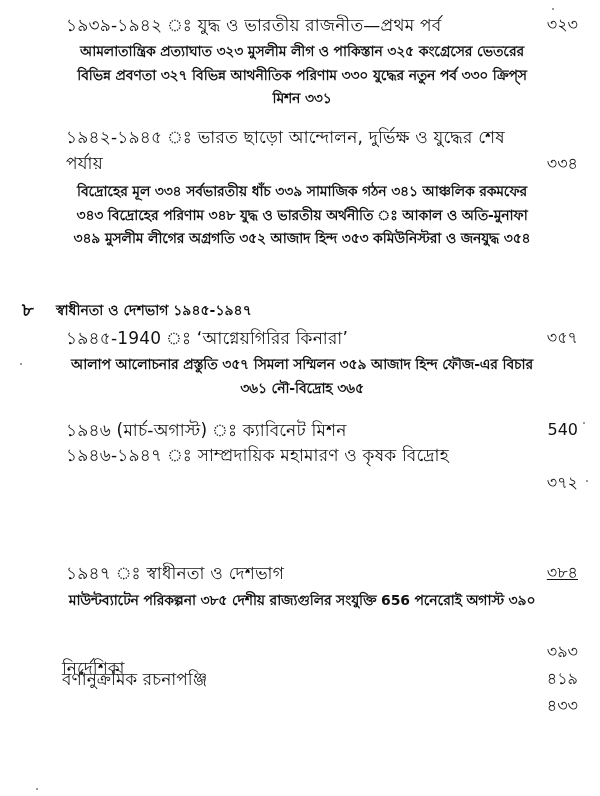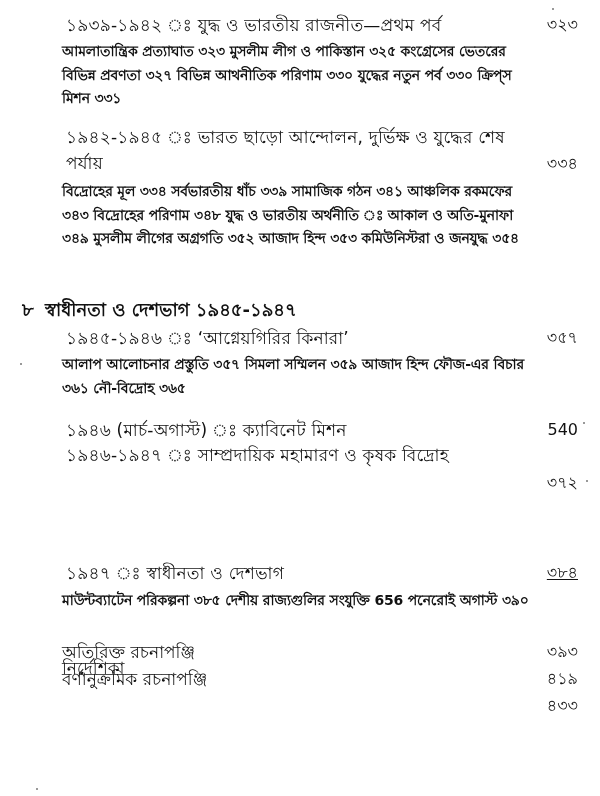--- a/index.html
+++ b/index.html
@@ -44,32 +44,33 @@
       margin-left: 16px;
     }
     .desc {
       position: absolute;
       left: 62px;
       width: 480px;
       font-size: 14px;
       line-height: 23.5px;
       font-weight: bold;
       letter-spacing: -0.2px;
+      text-align: center;
     }
     .section-num {
       position: absolute;
       left: 22px;
       font-size: 18px;
       line-height: 26px;
       font-weight: bold;
     }
     .section-title {
       position: absolute;
-      left: 45px;
-      font-size: 18px;
+      left: 56px;
+      font-size: 14px;
       line-height: 26px;
       font-weight: bold;
     }
     .backmatter {
       position: absolute;
       left: 62px;
       font-size: 17px;
       line-height: 26px;
     }
     .speck {
@@ -93,42 +94,41 @@
   <div class="heading" style="top:124px;">
     <span class="title" style="width:470px;">১৯৪২-১৯৪৫ ঃ ভারত ছাড়ো আন্দোলন, দুর্ভিক্ষ ও যুদ্ধের শেষ পর্যায়</span>
   </div>
   <div class="pageno" style="top:151px;">৩৩৪</div>
   <div class="desc" style="top:180px;">বিদ্রোহের মূল ৩৩৪ সর্বভারতীয় ধাঁচ ৩৩৯ সামাজিক গঠন ৩৪১ আঞ্চলিক রকমফের ৩৪৩ বিদ্রোহের পরিণাম ৩৪৮ যুদ্ধ ও ভারতীয় অর্থনীতি ঃ আকাল ও অতি-মুনাফা ৩৪৯ মুসলীম লীগের অগ্রগতি ৩৫২ আজাদ হিন্দ ৩৫৩ কমিউনিস্টরা ও জনযুদ্ধ ৩৫৪</div>
 
   <div class="section-num" style="top:297px;">৮</div>
   <div class="section-title" style="top:297px;">স্বাধীনতা ও দেশভাগ ১৯৪৫-১৯৪৭</div>
 
   <div class="heading" style="top:325px;">
-    <span class="title">১৯৪৫-১৯৪৬ ঃ ‘আগ্নেয়গিরির কিনারা’</span>
+    <span class="title">১৯৪৫-1940 ঃ ‘আগ্নেয়গিরির কিনারা’</span>
   </div>
   <div class="pageno" style="top:325px;">৩৫৭</div>
   <div class="desc" style="top:353px;">আলাপ আলোচনার প্রস্তুতি ৩৫৭ সিমলা সম্মিলন ৩৫৯ আজাদ হিন্দ ফৌজ-এর বিচার ৩৬১ নৌ-বিদ্রোহ ৩৬৫</div>
 
   <div class="heading" style="top:417px;">
     <span class="title">১৯৪৬ (মার্চ-অগাস্ট) ঃ ক্যাবিনেট মিশন</span>
   </div>
   <div class="pageno" style="top:417px;">540</div>
 
   <div class="heading" style="top:442px;">
     <span class="title">১৯৪৬-১৯৪৭ ঃ সাম্প্রদায়িক মহামারণ ও কৃষক বিদ্রোহ</span>
   </div>
   <div class="pageno" style="top:470px;">৩৭২</div>
 
   <div class="heading" style="top:560px;">
     <span class="title">১৯৪৭ ঃ স্বাধীনতা ও দেশভাগ</span>
   </div>
   <div class="pageno" style="top:560px;text-decoration:underline;">৩৮৪</div>
   <div class="desc" style="top:589px;">মাউন্টব্যাটেন পরিকল্পনা ৩৮৫ দেশীয় রাজ্যগুলির সংযুক্তি 656 পনেরোই অগাস্ট ৩৯০</div>
 
-  <div class="backmatter" style="top:639px;">অতিরিক্ত রচনাপঞ্জি</div>
   <div class="pageno" style="top:639px;">৩৯৩</div>
 
   <div class="backmatter" style="top:666px;">বর্ণানুক্রমিক রচনাপঞ্জি</div>
   <div class="pageno" style="top:666px;">৪১৯</div>
 
   <div class="backmatter" style="top:655px;">নির্দেশিকা</div>
   <div class="pageno" style="top:693px;">৪৩৩</div>
 
   <span class="speck" style="left:552px;top:8px;"></span>
   <span class="speck" style="left:583px;top:422px;"></span>

